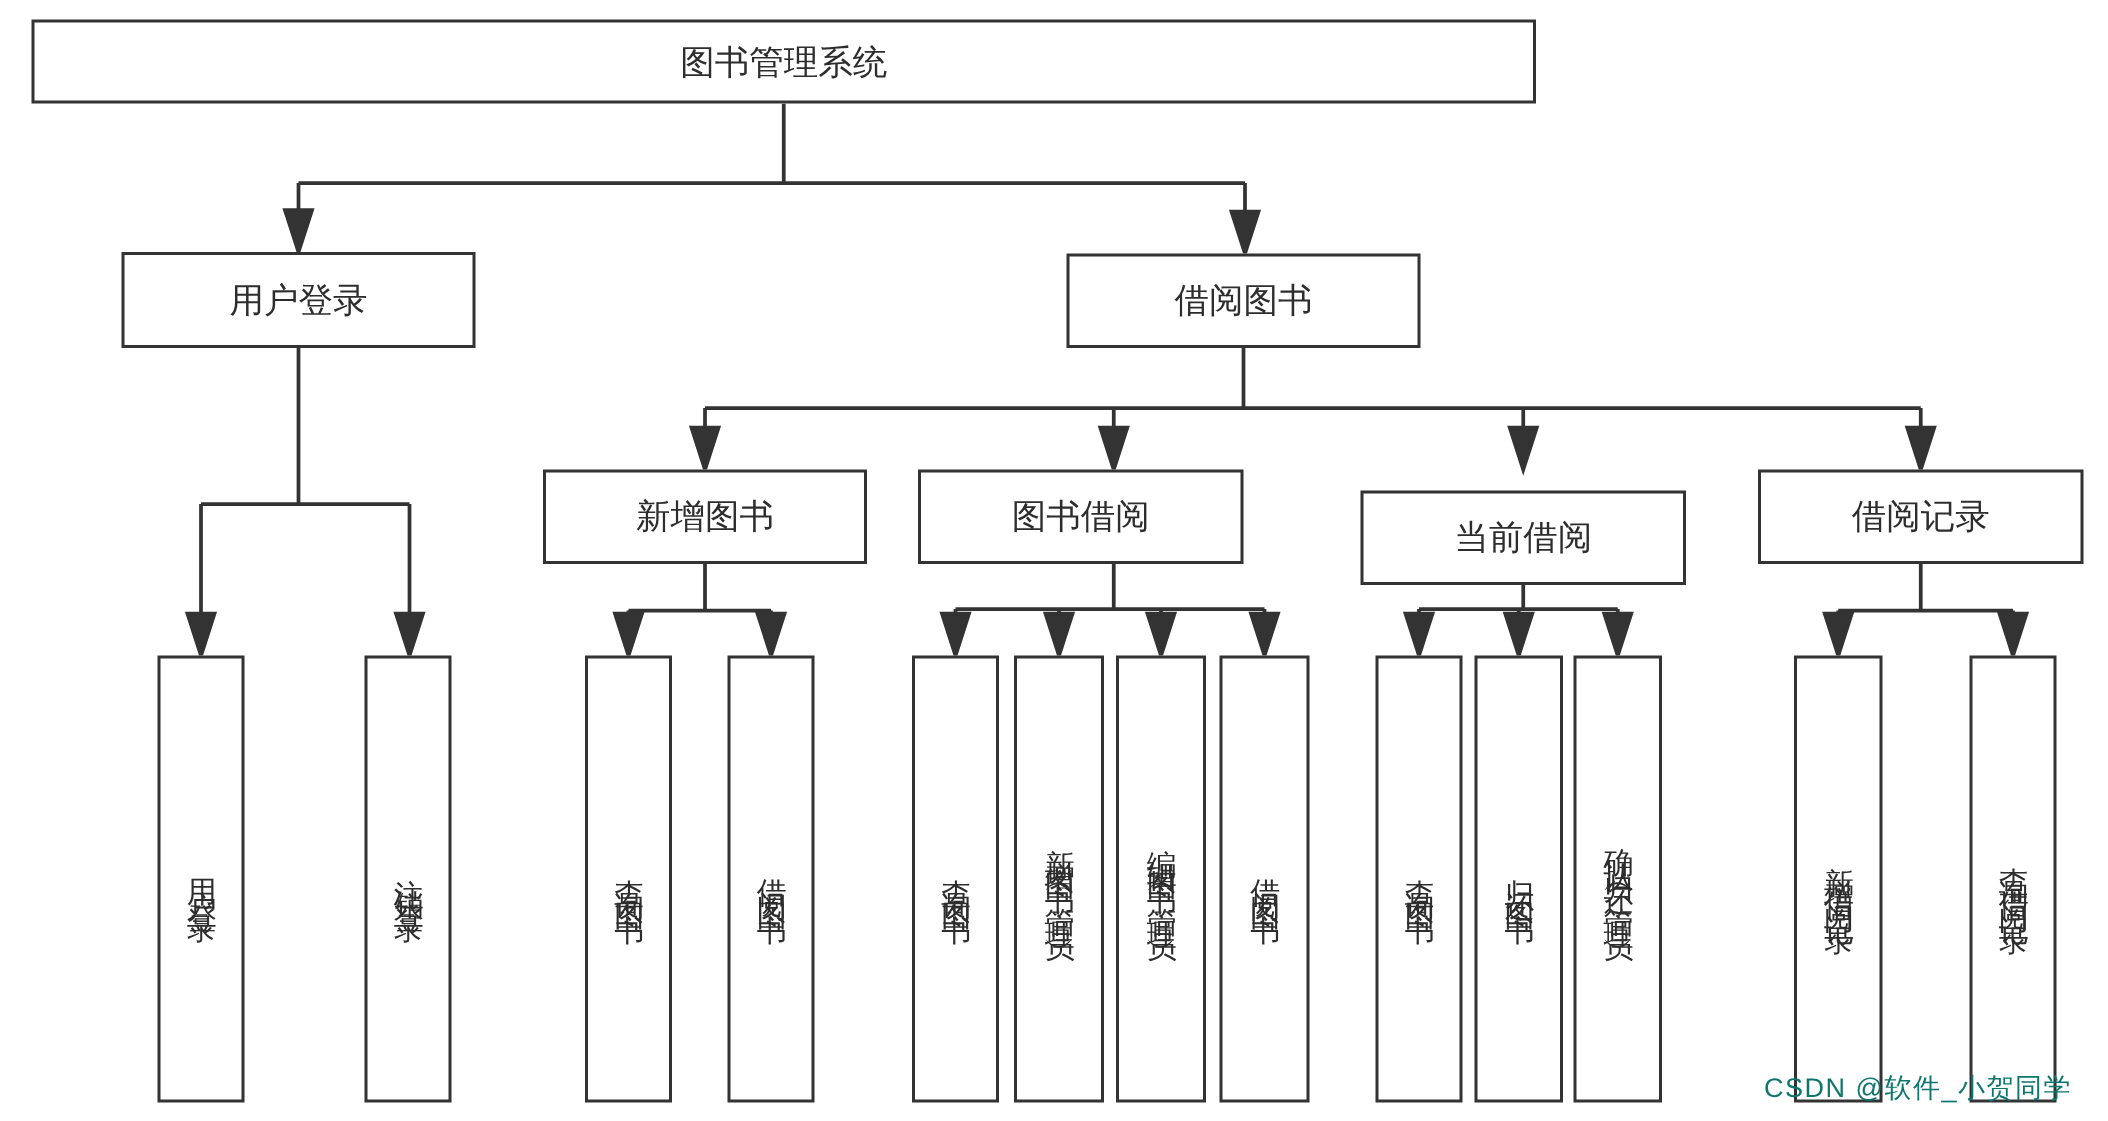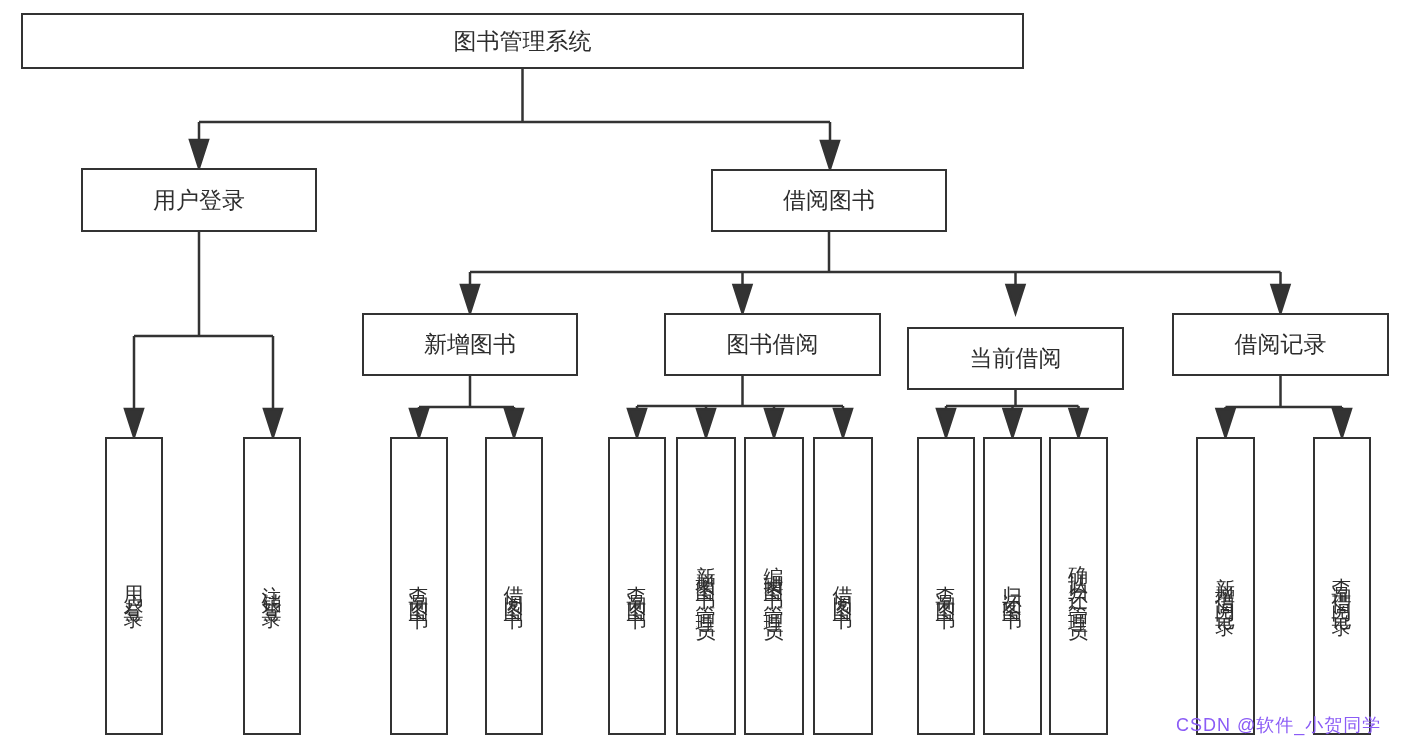--- a/index.html
+++ b/index.html
@@ -40,21 +40,21 @@
     font-size: 20px;
     letter-spacing: 8px;
     line-height: 1;
     white-space: normal;
   }
   
   #n-root        { left: 21px;   top: 13px;  width: 1003px; height: 56px; }
   #n-user-login  { left: 81px;   top: 168px; width: 236px;  height: 64px; }
   #n-book-mgmt   { left: 711px;  top: 169px; width: 236px;  height: 63px; }
   #n-new-book    { left: 362px;  top: 313px; width: 216px;  height: 63px; }
-  #n-book-borrow { left: 664px;  top: 313px; width: 217px;  height: 63px; }
+  #n-book-borrow { left: 612px;  top: 313px; width: 217px;  height: 63px; }
   #n-cur-borrow  { left: 907px;  top: 327px; width: 217px;  height: 63px; }
   #n-borrow-rec  { left: 1172px; top: 313px; width: 217px;  height: 63px; }
 
   .leaf { top: 437px; height: 298px; width: 58px; }
   #n-l-user-login { left: 105px; }
   #n-l-logout     { left: 243px; }
   #n-l-nb-query   { left: 390px; }
   #n-l-nb-borrow  { left: 485px; }
   #n-l-bb-query   { left: 608px; }
   #n-l-bb-add     { left: 676px; width: 60px; }
@@ -64,21 +64,21 @@
   #n-l-cb-return  { left: 983px;  width: 59px; }
   #n-l-cb-confirm { left: 1049px; width: 59px; }
   #n-l-br-add     { left: 1196px; width: 59px; }
   #n-l-br-query   { left: 1313px; }
 
   #watermark {
     position: absolute;
     left: 1176px;
     top: 713px;
     font-size: 18px;
-    color: #8b5cf6;
+    color: #0f766e;
     letter-spacing: 1px;
     white-space: nowrap;
     z-index: 5;
   }
 </style>
 </head>
 <body>
 
 <div id="stage">
 

